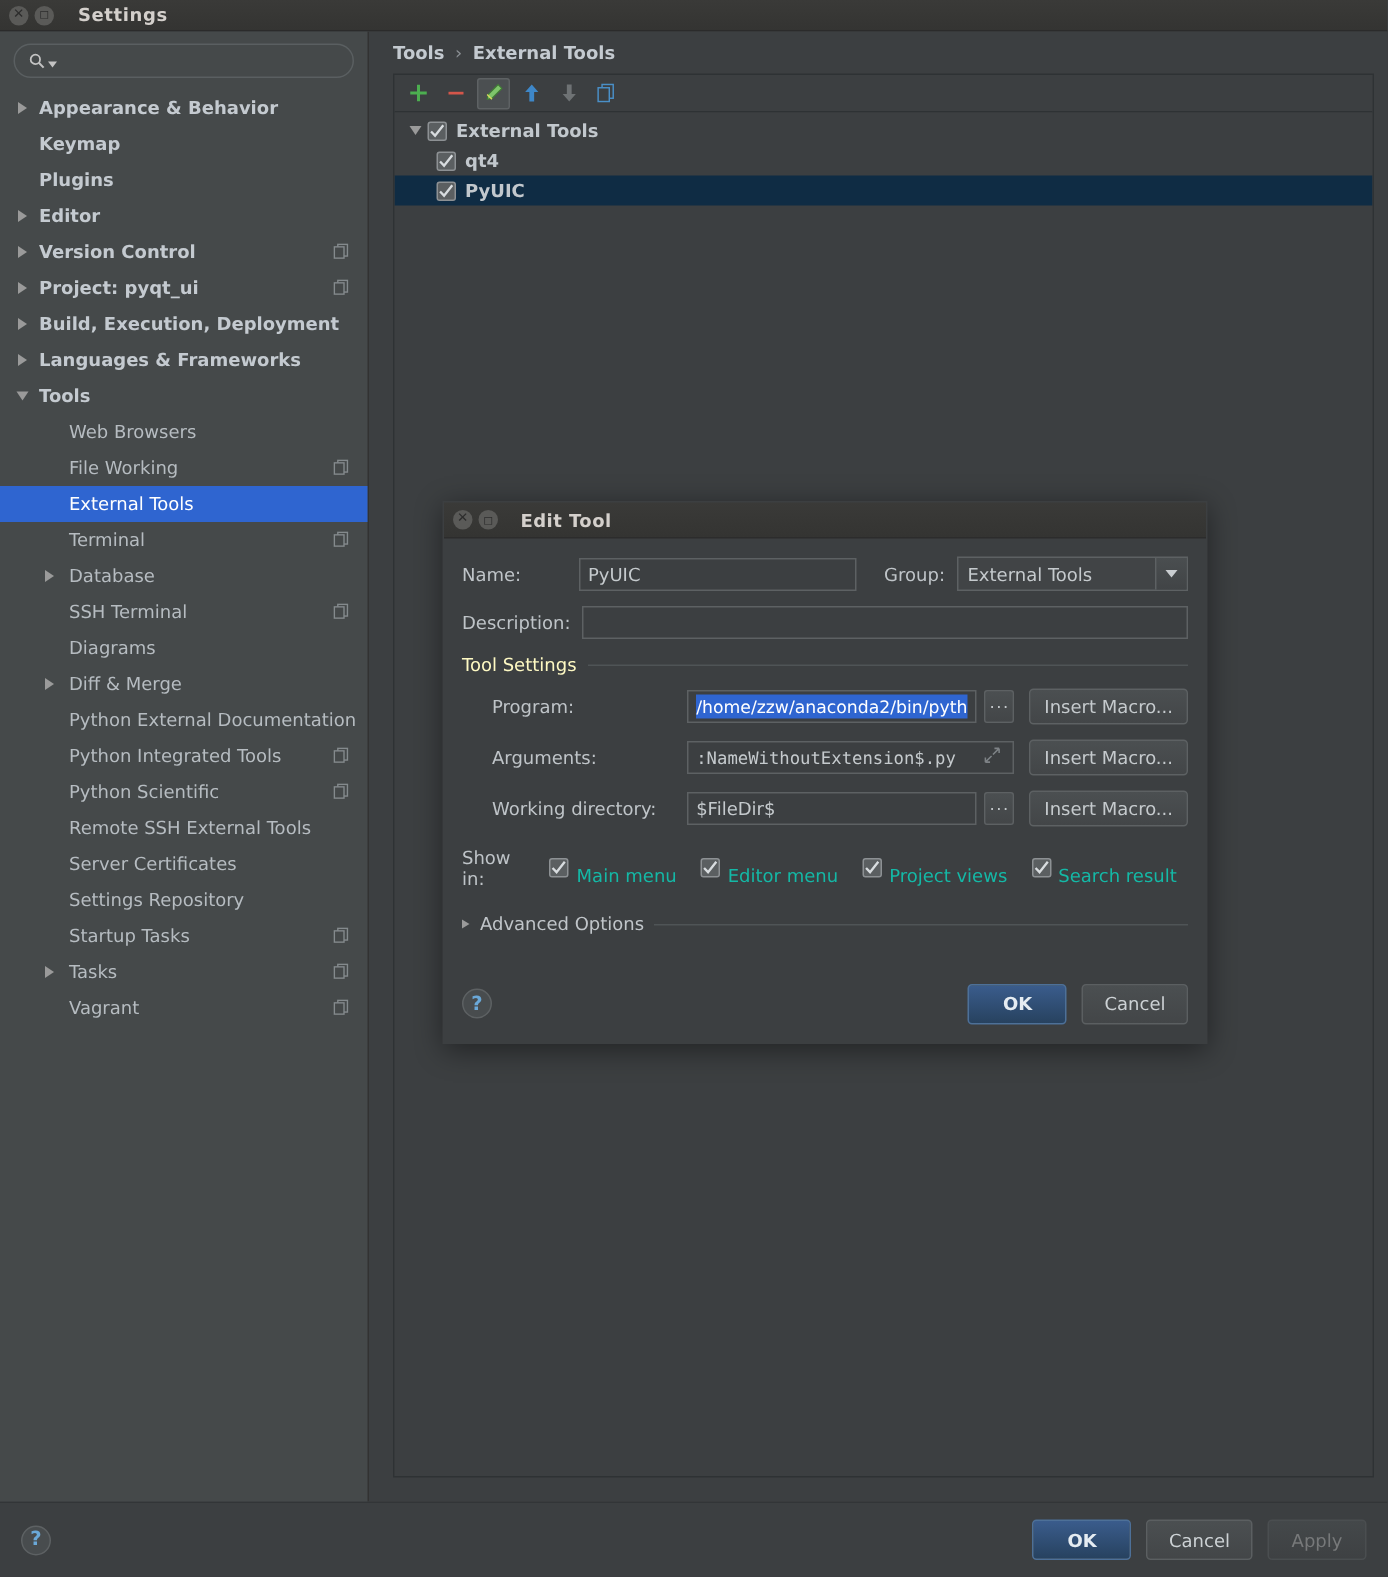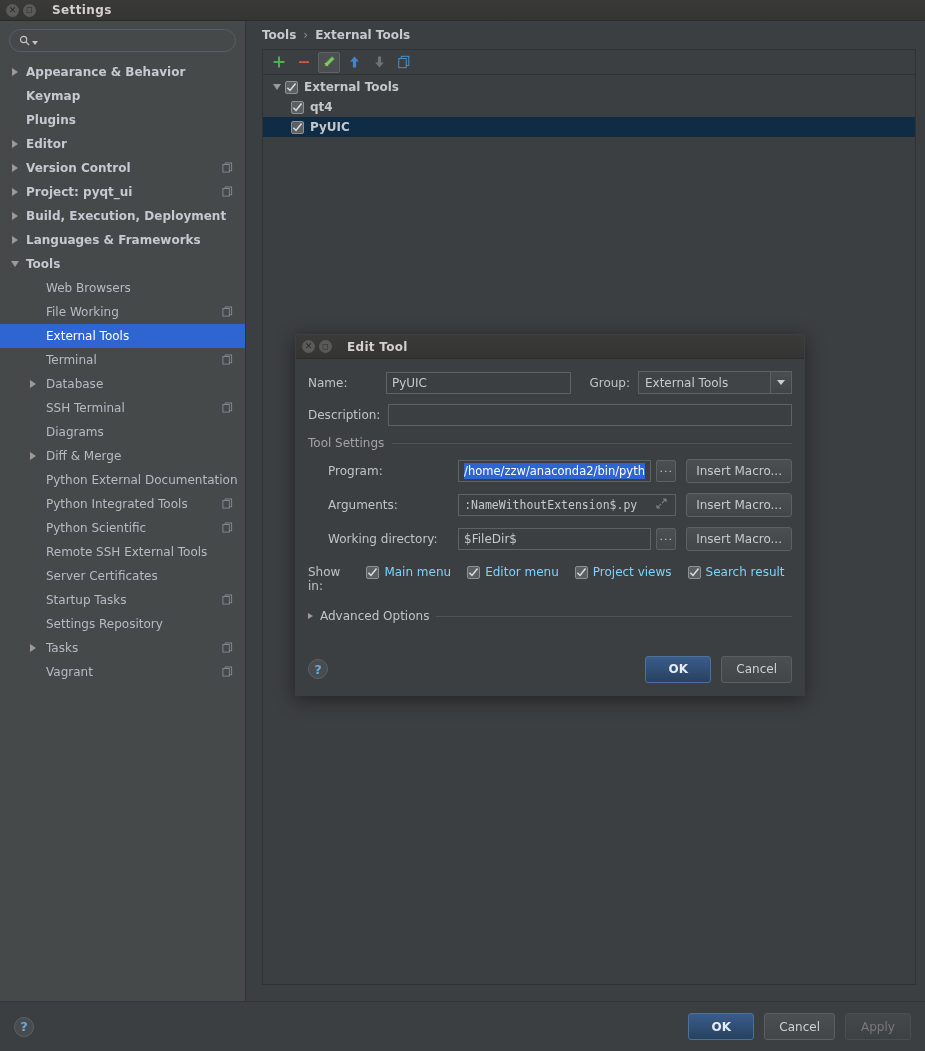--- a/index.html
+++ b/index.html
@@ -210,21 +210,21 @@
     width: 21px; height: 21px; border-left: 1px solid #5d6163;
     display: flex; align-items: center; justify-content: center;
     background: linear-gradient(#4a4e50,#414446);
   }
   .combo .drop i {
     width:0;height:0;border-left:4px solid transparent;
     border-right:4px solid transparent;border-top:5px solid #c9cdd0;
   }
 
   .grouphdr { display: flex; align-items: center; margin: 4px 0 9px 0; gap: 8px; }
-  .grouphdr .t { color: #a3a3a3; font-size: 12px; white-space: nowrap; }
+  .grouphdr .t { color: #fef9c3; font-size: 12px; white-space: nowrap; }
   .grouphdr .line { flex: 1; height: 1px; background: #4f5456; }
 
   .dotsbtn {
     width: 20px; height: 22px; margin-left: 5px;
     border: 1px solid #5d6163; border-radius: 2px;
     background: linear-gradient(#4b4f51,#434648);
     color: #c5cacd; font-size: 11px;
     display: flex; align-items: center; justify-content: center;
     letter-spacing: 1px; padding-bottom: 5px;
   }
@@ -239,21 +239,21 @@
   .expandico { margin-left: auto; padding-right: 3px; opacity: .7; }
 
   .showin { display: flex; align-items: flex-start; margin-top: 14px; gap: 16px; }
   .showin .cap { color: #bfc4c8; margin-right: 10px; }
   .chk { display: flex; align-items: center; margin-right: 16px; }
   .chk .box {
     width: 13px; height: 13px; border: 1px solid #8d9194;
     background: #5b5f61; border-radius: 2px; margin-right: 5px;
     display: flex; align-items: center; justify-content: center;
   }
-  .chk .cl { color: #7dd3fc; font-size: 12px; white-space: nowrap; }
+  .chk .cl { color: #14b8a6; font-size: 12px; white-space: nowrap; margin-top: 12px; }
 
   .advanced { display: flex; align-items: center; gap: 7px; margin-top: 16px; }
   .advanced .ar {
     width:0;height:0;border-top:3.5px solid transparent;
     border-bottom:3.5px solid transparent;border-left:5px solid #9a9a9a;
   }
   .advanced .t { color: #c0c5c9; font-size: 12px; white-space: nowrap; }
   .advanced .line { flex:1; height:1px; background:#4f5456; }
 
   #dlg-footer {
@@ -414,29 +414,29 @@
         <div class="tree-item ind1">
           <span class="arrow" style="margin-left:18px;"></span>
           <span class="lbl" style="padding-left: 6px;">Remote SSH External Tools</span>
         </div>
         <div class="tree-item ind1">
           <span class="arrow" style="margin-left:18px;"></span>
           <span class="lbl" style="padding-left: 6px;">Server Certificates</span>
         </div>
         <div class="tree-item ind1">
           <span class="arrow" style="margin-left:18px;"></span>
+          <span class="lbl" style="padding-left: 6px;">Settings Repository</span>
+        </div>
+        <div class="tree-item ind1">
+          <span class="arrow" style="margin-left:18px;"></span>
           <span class="lbl" style="padding-left: 6px;">Startup Tasks</span>
           <span class="copyico"><svg viewBox="0 0 12 12" width="11" height="11">
               <rect x="3.5" y="1" width="7" height="8.5" fill="none" stroke="#9aa0a4" stroke-width="1"></rect>
               <rect x="1" y="2.8" width="7" height="8.2" fill="#45494a" stroke="#9aa0a4" stroke-width="1"></rect>
             </svg></span>
-        </div>
-        <div class="tree-item ind1">
-          <span class="arrow" style="margin-left:18px;"></span>
-          <span class="lbl" style="padding-left: 6px;">Settings Repository</span>
         </div>
         <div class="tree-item ind1">
           <span class="arrow" style="margin-left:18px;">
             <i class=""></i>
           </span>
           <span class="lbl" style="padding-left: 6px;">Tasks</span>
           <span class="copyico"><svg viewBox="0 0 12 12" width="11" height="11">
               <rect x="3.5" y="1" width="7" height="8.5" fill="none" stroke="#9aa0a4" stroke-width="1"></rect>
               <rect x="1" y="2.8" width="7" height="8.2" fill="#45494a" stroke="#9aa0a4" stroke-width="1"></rect>
             </svg></span>

